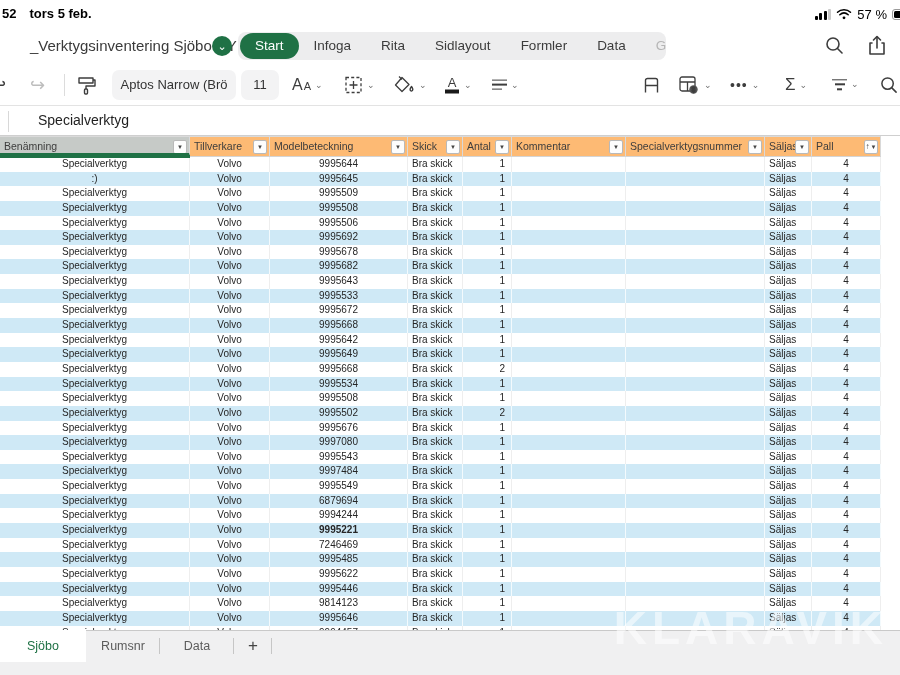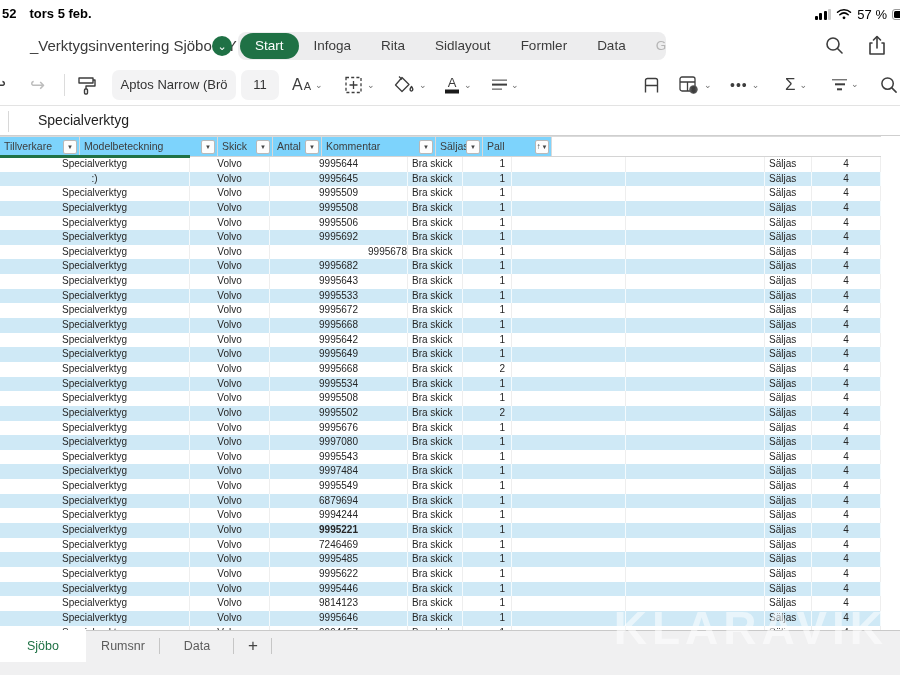--- a/index.html
+++ b/index.html
@@ -45,21 +45,21 @@
   .flines { display:flex; flex-direction:column; gap:3px; align-items:center; }
   .flines i { height:1.8px; background:#3d3d3d; display:block; }
 
   
   .formulabar { position:absolute; top:107px; left:0; width:900px; height:29px; background:#fff; border-bottom:1px solid #cfcfcf; }
   .formulabar .vline { position:absolute; left:8px; top:4px; width:1px; height:21px; background:#d8d8d8; }
   .formulabar .fval { position:absolute; left:38px; top:5px; font-size:14px; color:#1f1f1f; }
 
   
   .grid-header { position:absolute; top:136px; left:0; width:881px; height:21px; display:flex; background:#fff; border-top:1px solid #dadada; border-bottom:1px solid #d4d4d4; z-index:4; }
-  .hcell { position:relative; height:100%; border-right:1px solid #d9d9d9; font-size:10.5px; color:#3d3d3d; line-height:19px; padding-left:4px; white-space:nowrap; overflow:hidden; background:#7dd3fc; }
+  .hcell { position:relative; height:100%; border-right:1px solid #d9d9d9; font-size:10.5px; color:#3d3d3d; line-height:19px; padding-left:4px; white-space:nowrap; overflow:hidden; background:#fdba74; }
   .hcell.sel { background:#c6cac7; }
   .fbtn { position:absolute; right:2px; top:3px; width:14px; height:14px; background:#fdfdfd; border:1px solid #b9b9b9; border-radius:2px; display:flex; align-items:center; justify-content:center; gap:1px; font-size:6px; color:#444; line-height:1; }
   .rows-wrap { position:absolute; top:157px; left:0; width:881px; height:473px; overflow:hidden; z-index:1; }
   .trow { display:flex; width:881px; }
   .trow.band .tcell { border-right:1px solid rgba(255,255,255,0.75); }
   .tcell { height:100%; font-size:10px; color:#262626; white-space:nowrap; overflow:hidden; border-right:1px solid rgba(150,150,150,0.16); }
   .sel-line { position:absolute; top:155px; left:0; width:190px; height:3px; background:#1f7145; z-index:6; }
 
   
   .footer { position:absolute; top:630px; left:0; width:900px; height:45px; background:#f0f0f1; border-top:1px solid #c9c9c9; z-index:20; }
@@ -228,25 +228,27 @@
       </svg>
     </span>
   </div>
 
   <div class="formulabar">
     <span class="vline"></span>
     <span class="fval">Specialverktyg</span>
   </div>
 
   <div class="grid-header" id="gridHeader">
+      <div class="hcell sel" style="width: 190px; border-bottom: 3px solid rgb(31, 113, 69);"><span>Benämning</span><span class="fbtn">▼</span></div>
       <div class="hcell" style="width: 80px;"><span>Tillverkare</span><span class="fbtn">▼</span></div>
       <div class="hcell" style="width: 138px;"><span>Modelbeteckning</span><span class="fbtn">▼</span></div>
       <div class="hcell" style="width: 55px;"><span>Skick</span><span class="fbtn">▼</span></div>
       <div class="hcell" style="width: 49px;"><span>Antal</span><span class="fbtn">▼</span></div>
       <div class="hcell" style="width: 114px;"><span>Kommentar</span><span class="fbtn">▼</span></div>
+      <div class="hcell" style="width: 139px;"><span>Specialverktygsnummer</span><span class="fbtn">▼</span></div>
       <div class="hcell" style="width: 47px;"><span>Säljas</span><span class="fbtn">▼</span></div>
       <div class="hcell" style="width: 69px;"><span>Pall</span><span class="fbtn">
           <span style="font-size:8px">↑</span>
           <span style="font-size:6px">▼</span>
         </span></div>
     </div>
 
   <div class="sel-line"></div>
 
   <div class="rows-wrap" id="rowsWrap">
@@ -312,21 +314,21 @@
         <div class="tcell" style="width: 55px; line-height: 14.65px; text-align: left; padding-left: 4px;">Bra skick</div>
         <div class="tcell" style="width: 49px; line-height: 14.65px; text-align: right; padding-right: 6px;">1</div>
         <div class="tcell" style="width: 114px; line-height: 14.65px; text-align: left; padding-left: 4px;"></div>
         <div class="tcell" style="width: 139px; line-height: 14.65px; text-align: left; padding-left: 4px;"></div>
         <div class="tcell" style="width: 47px; line-height: 14.65px; text-align: left; padding-left: 4px;">Säljas</div>
         <div class="tcell" style="width: 69px; line-height: 14.65px; text-align: center;">4</div>
       </div>
       <div class="trow" style="height: 14.65px; background: rgb(255, 255, 255);">
         <div class="tcell" style="width: 190px; line-height: 14.65px; text-align: center;">Specialverktyg</div>
         <div class="tcell" style="width: 80px; line-height: 14.65px; text-align: center;">Volvo</div>
-        <div class="tcell" style="width: 138px; line-height: 14.65px; text-align: right;">9995678</div>
+        <div class="tcell" style="width: 138px; line-height: 14.65px; text-align: center;">9995678</div>
         <div class="tcell" style="width: 55px; line-height: 14.65px; text-align: left; padding-left: 4px;">Bra skick</div>
         <div class="tcell" style="width: 49px; line-height: 14.65px; text-align: right; padding-right: 6px;">1</div>
         <div class="tcell" style="width: 114px; line-height: 14.65px; text-align: left; padding-left: 4px;"></div>
         <div class="tcell" style="width: 139px; line-height: 14.65px; text-align: left; padding-left: 4px;"></div>
         <div class="tcell" style="width: 47px; line-height: 14.65px; text-align: left; padding-left: 4px;">Säljas</div>
         <div class="tcell" style="width: 69px; line-height: 14.65px; text-align: center;">4</div>
       </div>
       <div class="trow band" style="height: 14.65px; background: rgb(207, 233, 246);">
         <div class="tcell" style="width: 190px; line-height: 14.65px; text-align: center;">Specialverktyg</div>
         <div class="tcell" style="width: 80px; line-height: 14.65px; text-align: center;">Volvo</div>

